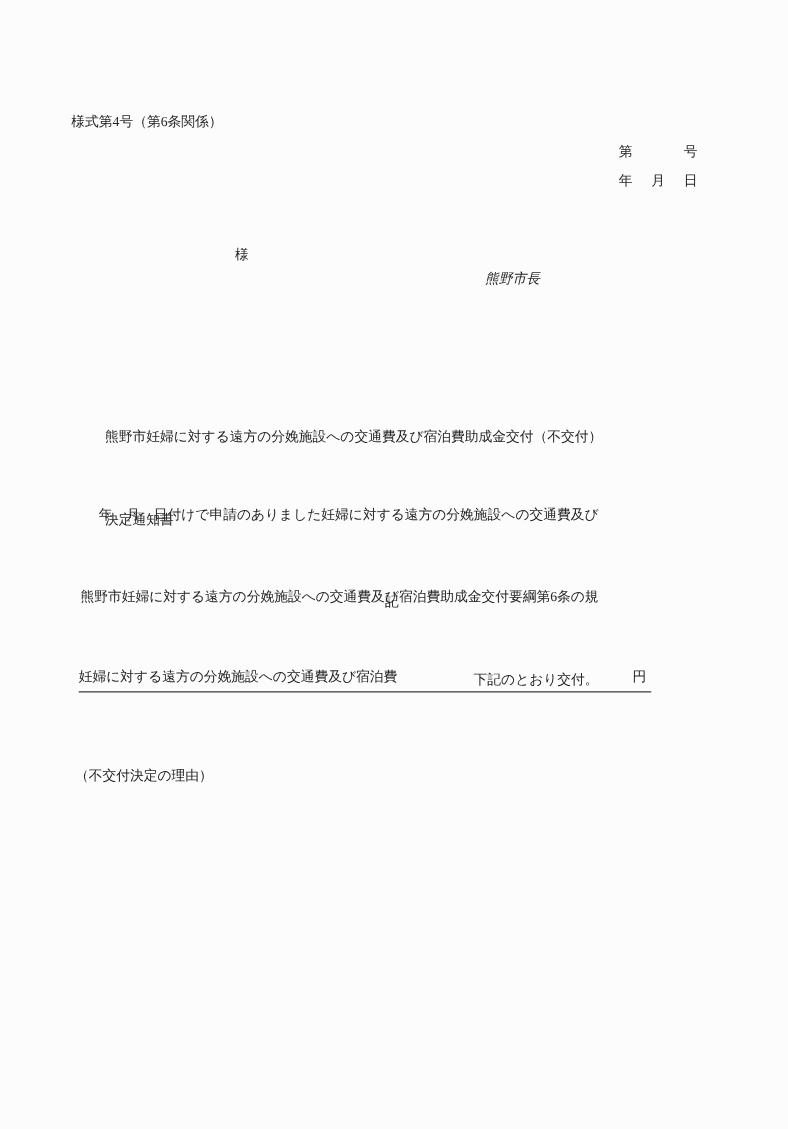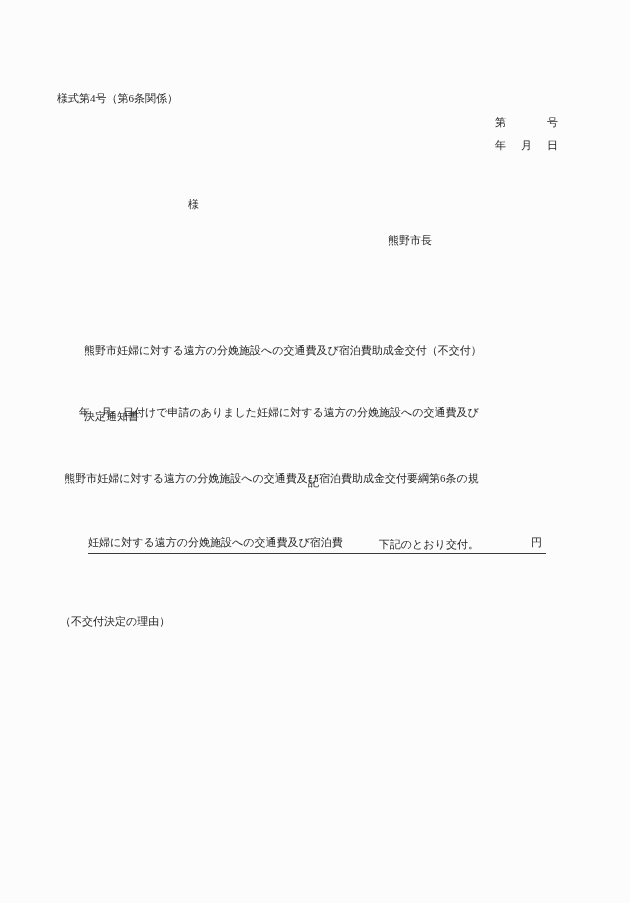--- a/index.html
+++ b/index.html
@@ -11,31 +11,30 @@
     font-family:"Liberation Serif","DejaVu Serif",serif;
     font-size:11px;
     line-height:15px;
     overflow:hidden;
   }
   .abs{position:absolute;white-space:pre;}
   .form-label{left:57px;top:91px;}
   .doc-no{left:495px;top:115px;width:63px;display:flex;justify-content:space-between;}
   .date-line{left:495px;top:138px;width:63px;display:flex;justify-content:space-between;}
   .addressee{left:188px;top:197px;}
-  .sender{left:388px;top:233px;}
+  .sender{left:388px;top:216px;font-style:italic;}
   .title{left:84px;top:295px;line-height:22px;}
   .body-par{left:57px;top:357px;line-height:22px;text-align:right;}
   .record{left:57px;top:475px;width:513px;text-align:center;white-space:normal;}
   .grant-row{
     left:63px;top:535px;width:458px;
     display:flex;justify-content:space-between;
     border-bottom:1px solid #3a3a3a;
     padding-bottom:3px;padding-right:4px;
     box-sizing:border-box;
-    margin-left:25px;
   }
   .reason{left:60px;top:614px;}
 </style>
 </head>
 <body>
 
 <div class="page">
 
   <div class="abs form-label">様式第4号（第6条関係）</div>
 

